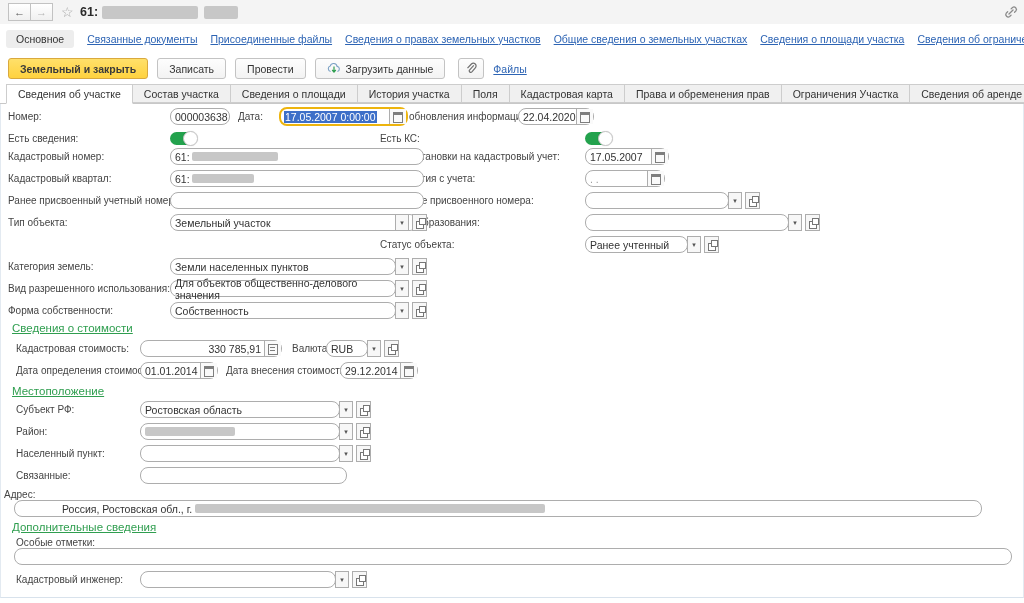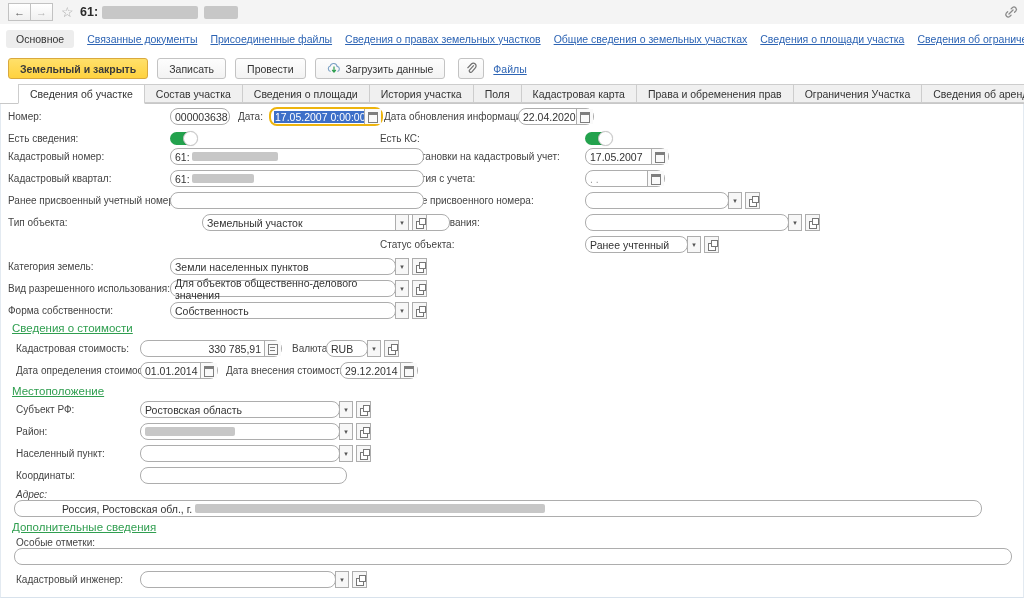--- a/index.html
+++ b/index.html
@@ -26,21 +26,21 @@
   .btn{height:21px;display:flex;align-items:center;gap:5px;padding:0 11px;font-size:10.5px;color:#333;
        background:linear-gradient(#fdfdfd,#f3f3f3);border:1px solid #c3c3c3;border-radius:3px;box-sizing:border-box;white-space:nowrap;}
   .btn.primary{background:linear-gradient(#ffe06a,#ffd23f);border:1px solid #d9a93e;font-weight:bold;color:#3a3a3a;}
   .btn.iconbtn{padding:0 6px;}
   .filelink{font-size:10.5px;color:#2d64b4;text-decoration:underline;margin-left:0;}
   
   .tabstrip{position:absolute;left:0;top:84px;width:1024px;height:20px;border-bottom:1px solid #c8c8c8;
             display:flex;align-items:flex-end;padding-left:6px;box-sizing:border-box;}
   .tab{height:19px;display:flex;align-items:center;padding:0 11px;font-size:10.5px;color:#333;
        background:#f0f0f0;border:1px solid #cdcdcd;box-sizing:border-box;margin-left:-1px;white-space:nowrap;}
-  .tab:first-child{margin-left:12px;}
+  .tab:first-child{margin-left:0;}
   .tab.active{background:#fff;height:20px;margin-bottom:-1px;border-bottom:1px solid #fff;z-index:2;position:relative;}
   
   .content{position:absolute;left:0;top:104px;width:1024px;height:494px;background:#fff;
            border-left:1px solid #e3eaf1;border-right:1px solid #e3eaf1;border-bottom:1px solid #d8e2ec;box-sizing:border-box;}
   .lbl{position:absolute;font-size:10px;color:#444;white-space:nowrap;z-index:1;}
   .inp{position:absolute;height:17px;background:#fff;border:1px solid #adadad;box-sizing:border-box;
        display:flex;align-items:center;padding:0 4px;font-size:10.5px;color:#333;z-index:2;border-radius:8px;}
   .inp .ph{color:#9a9a9a;}
   .inp.focus{border:2px solid #edb40e;padding:0 3px;}
   .sel{background:#3d6fc8;color:#fff;padding:0 1px;white-space:nowrap;}
@@ -135,21 +135,21 @@
   </div>
 
   <div class="content"></div>
 
   <div class="lbl" style="left:8px;top:7px;"></div>
   <div class="lbl" style="left:8px;top:111px;">Номер:</div>
   <div class="inp" style="left:170px;top:108px;width:60px;">
       <span>000003638</span>
     </div>
   <div class="lbl" style="left:238px;top:111px;">Дата:</div>
-  <div class="inp focus hascal" style="left:269px;top:107px;width:114px;height:19px;">
+  <div class="inp focus hascal" style="left:279px;top:107px;width:129px;height:19px;">
     <span class="sel">17.05.2007 0:00:00</span>
     <span class="cal"></span>
   </div>
   <div class="lbl" style="left:384px;top:111px;">Дата обновления информации:</div>
   <div class="inp hascal" style="left:518px;top:108px;width:76px;">
     <span>22.04.2020</span>
     <span class="cal"></span>
   </div>
 
   <div class="lbl" style="left:8px;top:133px;">Есть сведения:</div>
@@ -184,21 +184,21 @@
       <span></span>
     </div>
   <div class="lbl" style="left:380px;top:195px;">Тип ранее присвоенного номера:</div>
   <div class="inp" style="left:585px;top:192px;width:144px;">
       <span></span>
     </div>
   <div class="cbtn" style="left:728px;top:192px;">▾</div>
   <div class="lnk" style="left:745px;top:192px;"></div>
 
   <div class="lbl" style="left:8px;top:217px;">Тип объекта:</div>
-  <div class="inp" style="left:170px;top:214px;width:248px;margin-left:32px;">
+  <div class="inp" style="left:170px;top:214px;width:248px;">
       <span>Земельный участок</span>
     </div>
   <div class="cbtn" style="left:395px;top:214px;">▾</div>
   <div class="lnk" style="left:412px;top:214px;"></div>
   <div class="lbl" style="left:380px;top:217px;">Способ образования:</div>
   <div class="inp" style="left:585px;top:214px;width:204px;">
       <span></span>
     </div>
   <div class="cbtn" style="left:788px;top:214px;">▾</div>
   <div class="lnk" style="left:805px;top:214px;"></div>
@@ -271,26 +271,26 @@
   <div class="cbtn" style="left:339px;top:423px;">▾</div>
   <div class="lnk" style="left:356px;top:423px;"></div>
 
   <div class="lbl" style="left:16px;top:448px;">Населенный пункт:</div>
   <div class="inp" style="left:140px;top:445px;width:200px;">
       <span></span>
     </div>
   <div class="cbtn" style="left:339px;top:445px;">▾</div>
   <div class="lnk" style="left:356px;top:445px;"></div>
 
-  <div class="lbl" style="left:16px;top:470px;">Координаты:</div>
+  <div class="lbl" style="left:16px;top:470px;">Связанные:</div>
   <div class="inp" style="left:140px;top:467px;width:207px;">
       <span></span>
     </div>
 
-  <div class="lbl" style="left:16px;top:489px;font-style:italic;">Адрес:</div>
+  <div class="lbl" style="left:4px;top:489px;">Адрес:</div>
   <div class="inp" style="left:14px;top:500px;width:968px;padding-left:47px;">
     <span>Россия, Ростовская обл., г.</span>
     <span class="blur inblur" style="width:350px;margin-left:3px;"></span>
   </div>
 
   <div class="sect" style="left:12px;top:521px;">Дополнительные сведения</div>
 
   <div class="lbl" style="left:16px;top:537px;">Особые отметки:</div>
   <div class="inp" style="left:14px;top:548px;width:998px;">
       <span></span>

